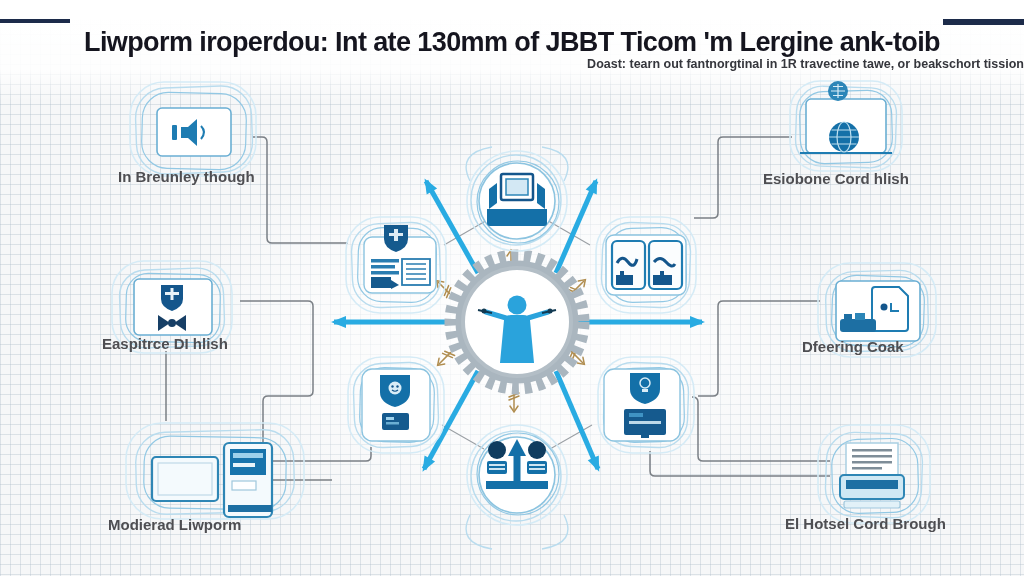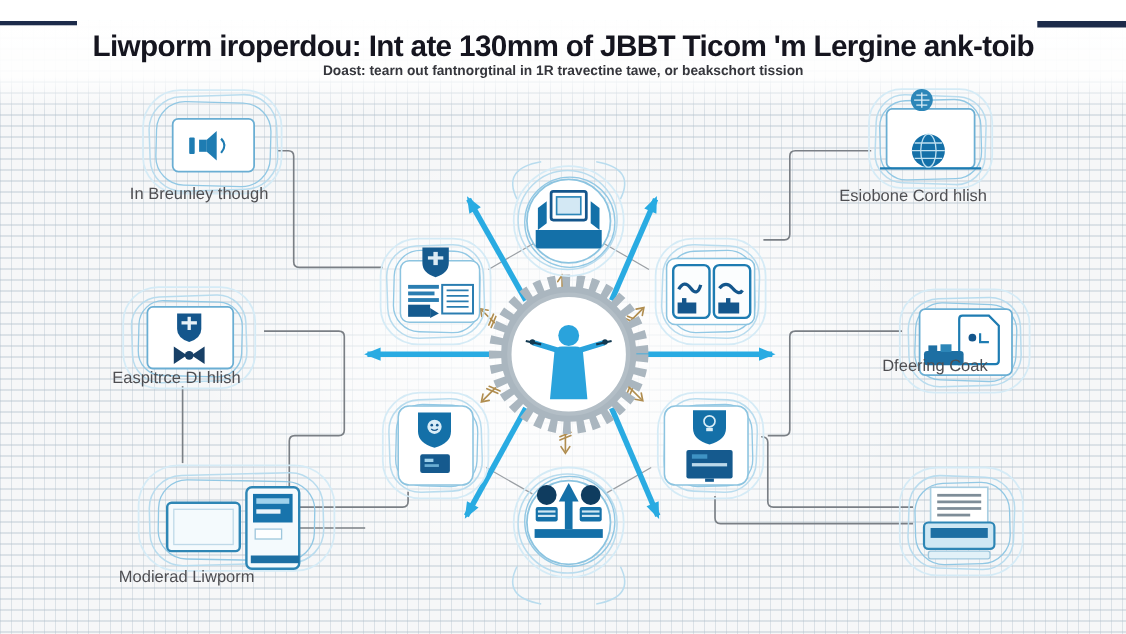--- a/index.html
+++ b/index.html
@@ -16,25 +16,25 @@
   }
   .corner-bar{position:absolute;top:0;height:6px;background:#1c2b4a;}
   .corner-bar.right{right:0;width:81px;}
   .corner-bar.left{left:0;width:70px;height:4px;}
   .bottom-strip{position:absolute;left:0;bottom:0;width:1024px;height:10px;background:#e8e9ea;}
   .title{
     position:absolute;left:0;top:8px;width:1024px;text-align:center;
     font-size:27px;font-weight:700;color:#15151f;letter-spacing:-0.6px;
   }
   .subtitle{
-    position:absolute;left:0;top:38px;width:1024px;text-align:center;
+    position:absolute;left:0;top:38px;width:1024px;text-align:right;
     font-size:12.5px;font-weight:600;color:#35363c;
   }
   .node-label{
-    position:absolute;font-size:15px;color:#4e4e52;white-space:nowrap;
+    position:absolute;font-size:15px;color:#4e4e52;white-space:nowrap;font-weight:bold;
   }
   svg.diagram{position:absolute;left:0;top:0;}
   .o1{fill:none;stroke:#b9dcee;stroke-width:1.4;}
   .o2{fill:none;stroke:#92c8e4;stroke-width:1.2;}
   .o3{fill:none;stroke:#d5ebf6;stroke-width:1.6;}
   .card{fill:#ffffff;stroke:#6aaed3;stroke-width:1.6;}
   .conn{fill:none;stroke:#7a7f85;stroke-width:1.5;}
   .web{fill:none;stroke:#9a9fa4;stroke-width:1.1;}
   .barrow{stroke:#29abe2;stroke-width:5;fill:none;}
   .gold{stroke:#b08d4f;stroke-width:1.5;fill:none;stroke-linecap:round;}
@@ -303,17 +303,18 @@
         <rect x="840" y="456" width="64" height="24" rx="4" fill="#cfe8f4" stroke="#2e86b5" stroke-width="2"></rect>
         <rect x="846" y="461" width="52" height="9" fill="#1d6fa3"></rect>
         <rect x="844" y="482" width="56" height="7" rx="2" fill="#e2f1f8" stroke="#9fc7dd" stroke-width="1.2"></rect>
       </g>
     </g>
   </svg>
 
   <div class="node-label" style="left:118px;top:149px;">In Breunley though</div>
   <div class="node-label" style="left:763px;top:151px;">Esiobone Cord hlish</div>
   <div class="node-label" style="left:102px;top:316px;">Easpitrce DI hlish</div>
-  <div class="node-label" style="left:802px;top:305px;">Dfeering Coak</div>
+  <div class="node-label" style="left:802px;top:319px;">Dfeering Coak</div>
   <div class="node-label" style="left:108px;top:497px;">Modierad Liwporm</div>
+  <div class="node-label" style="left:785px;top:496px;">El Hotsel Cord Brough</div>
 
   <div class="bottom-strip"></div>
 </div>
 
 </body></html>

